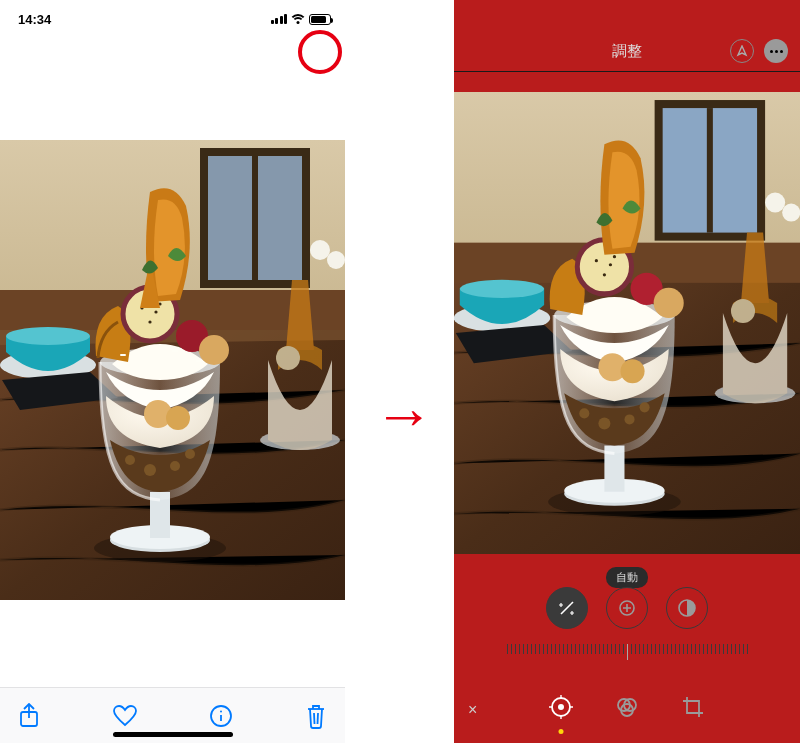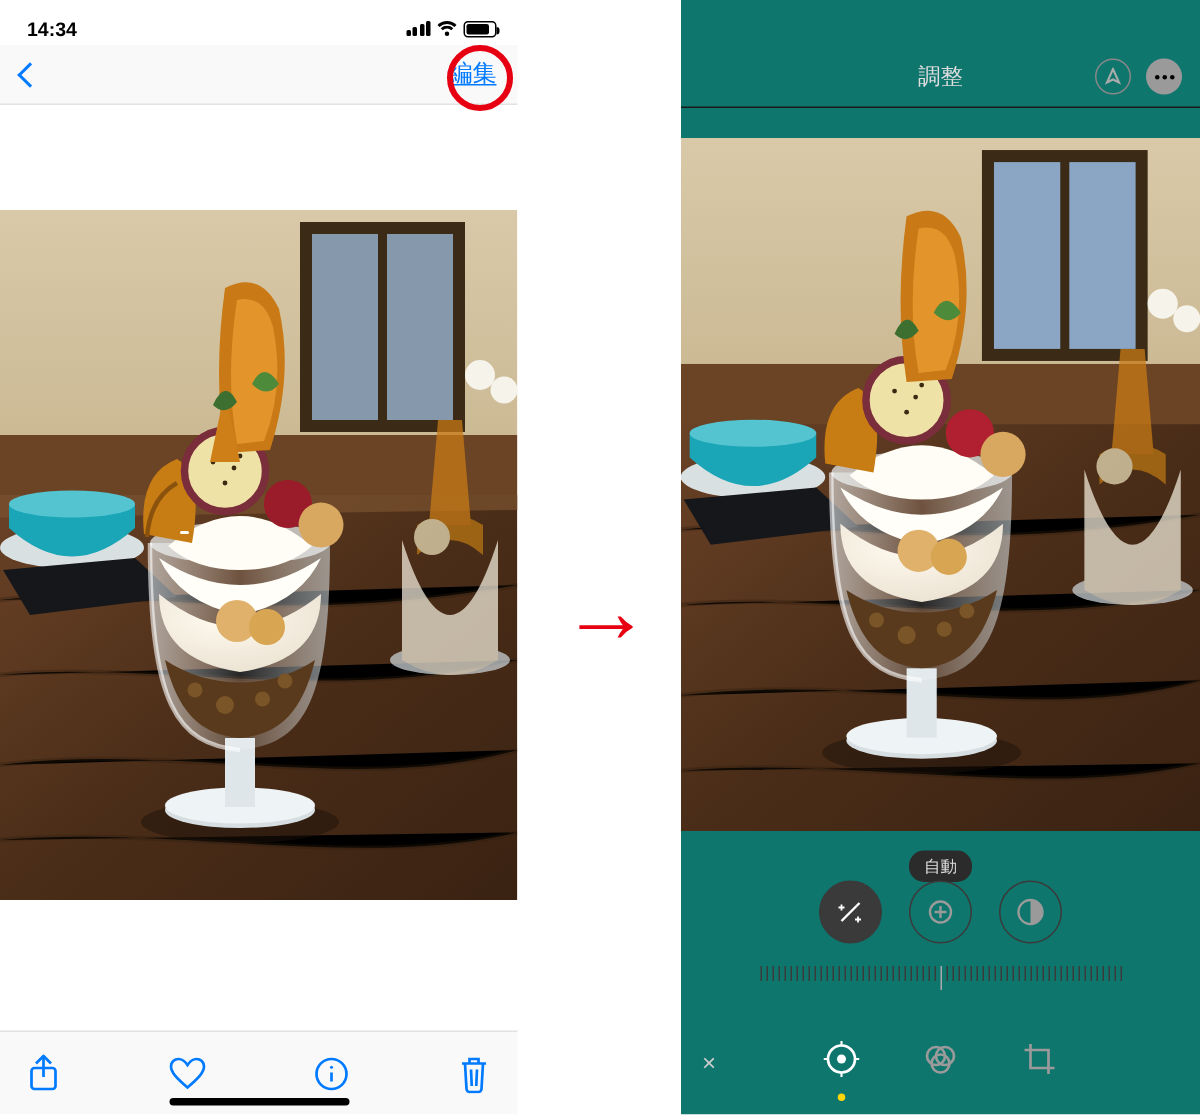--- a/index.html
+++ b/index.html
@@ -97,21 +97,21 @@
     position:absolute;
     left:374px; top:378px;
     color:#e60012; font-size:60px; font-weight:700;
     line-height:1;
   }
   
   .phone-right{
     position:absolute;
     left:454px; top:0;
     width:346px; height:743px;
-    background:#0f766e;
+    background:#b91c1c;
     color:#fff;
   }
   .edit-header{
     height:72px;
     display:flex; align-items:flex-end; justify-content:center;
     padding-bottom:10px;
     position:relative;
     border-bottom:1px solid #1a1a1a;
   }
   .edit-header .title{ font-size:15px; color:#ddd; }
@@ -192,24 +192,20 @@
           </span>
         <span class="wifi">
             <span></span>
           </span>
         <span class="battery">
             <span class="fill"></span>
           </span>
       </span>
     </div>
 
-    <div class="nav-bar">
-      <span class="chev-left"></span>
-      <span class="edit-link">編集</span>
-    </div>
     <span class="edit-circle"></span>
 
     <div class="photo-left parfait">
       <svg viewBox="0 0 345 460" preserveAspectRatio="xMidYMid slice">
         <defs>
           <linearGradient id="woodL" x1="0" y1="0" x2="1" y2="1">
             <stop offset="0" stop-color="#6a4226"></stop>
               <stop offset="0.5" stop-color="#4a2d18"></stop>
               <stop offset="1" stop-color="#3a2212"></stop>
           </linearGradient>

